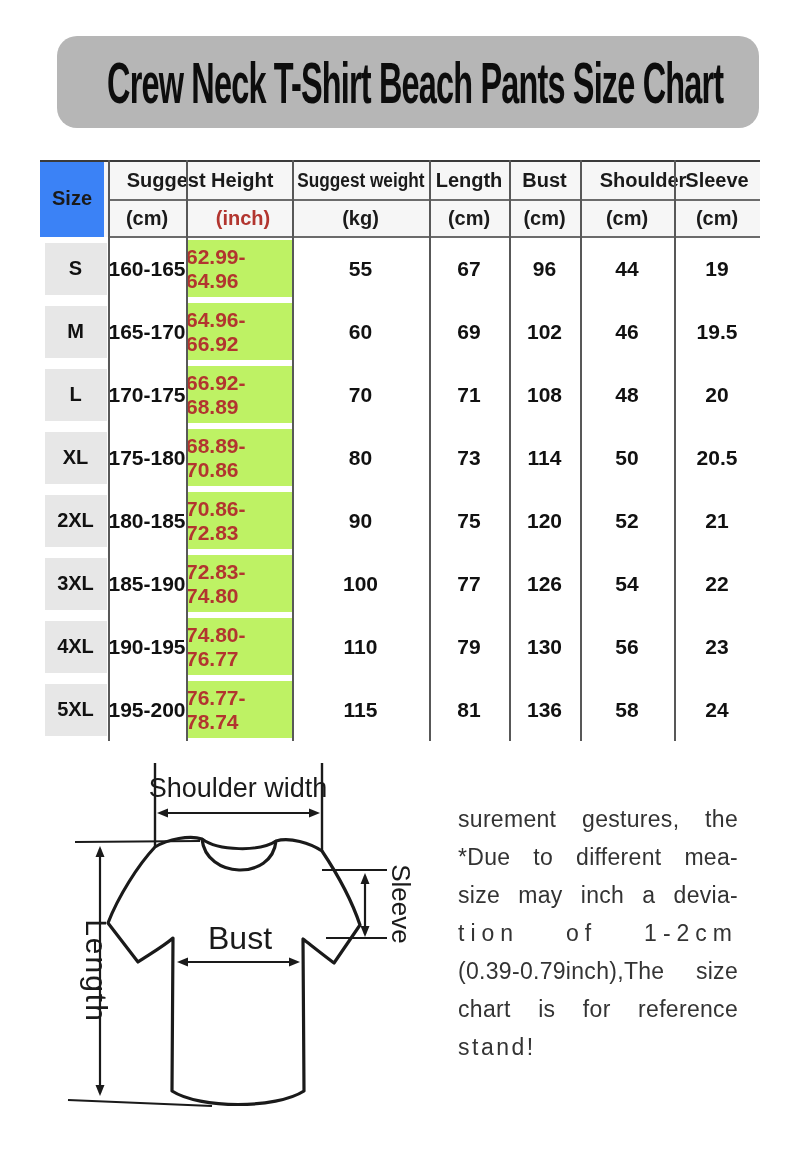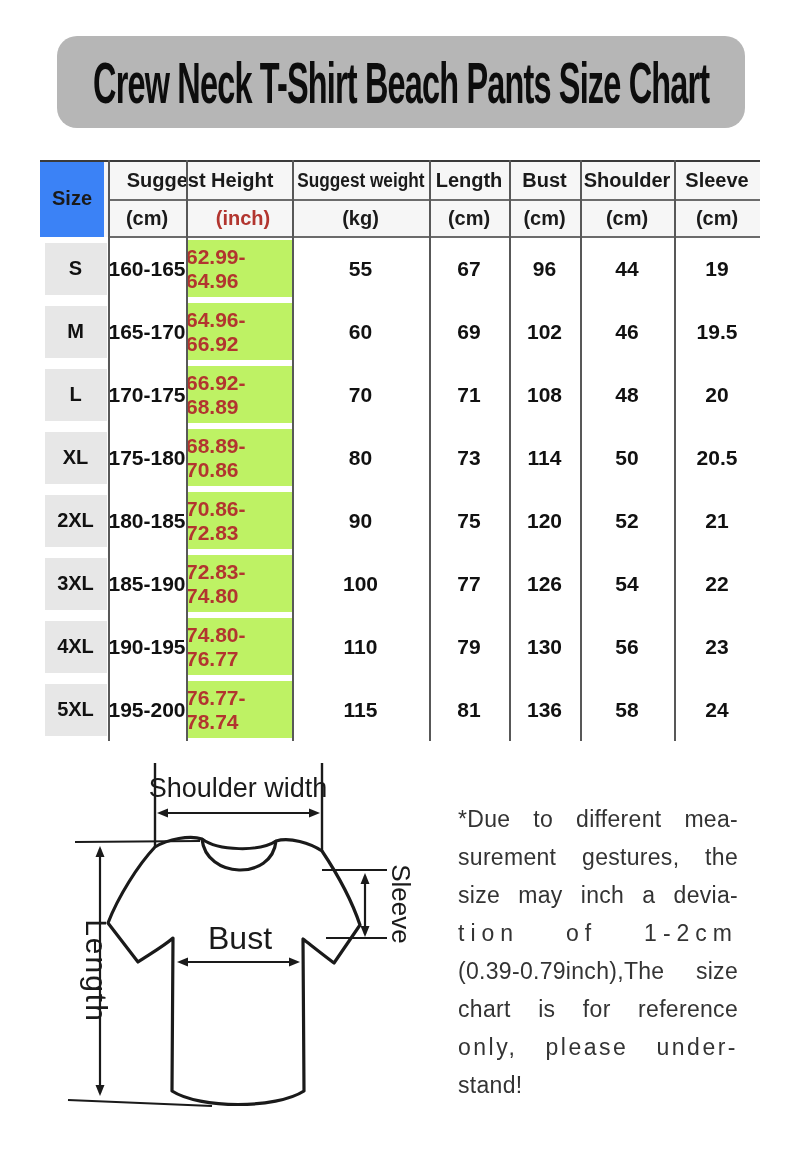--- a/index.html
+++ b/index.html
@@ -1,35 +1,35 @@
 <!DOCTYPE html>
 <html><head>
 <meta charset="utf-8">
 <style>
   html,body{margin:0;padding:0;background:#ffffff;}
   .page{position:relative;width:800px;height:1167px;background:#ffffff;overflow:hidden;
         font-family:"Liberation Sans",sans-serif;color:#1a1a1a;}
 
   
   .banner{position:absolute;left:57px;top:36px;width:688px;height:92px;background:#b6b6b6;
-          border-radius:20px;display:flex;align-items:center;justify-content:center;}
+          border-radius:20px;display:flex;align-items:center;justify-content:center;padding-left:14px;}
   .banner-text{font-size:58px;font-weight:700;color:#0d0d0d;white-space:nowrap;
                letter-spacing:-1.5px;transform:scaleX(0.56);transform-origin:center;}
 
   
   .table{position:absolute;left:40px;top:160px;width:720px;height:581px;}
   .thead{position:absolute;left:0;top:0;width:720px;height:77px;background:#f6f6f6;}
   .hcell{position:absolute;display:flex;align-items:center;justify-content:center;
          font-weight:700;font-size:20px;color:#1a1a1a;}
   .h-size{left:0;top:0;width:64px;height:77px;background:#3b82f6;}
   .h-height{left:68px;top:0;width:184px;height:40px;}
   .h-weight{left:252px;top:0;width:137px;height:40px;}
   .h-length{left:389px;top:0;width:80px;height:40px;}
   .h-bust{left:469px;top:0;width:71px;height:40px;}
-  .h-shoulder{left:540px;top:0;width:94px;height:40px;}
+  .h-shoulder{left:540px;top:0;width:94px;height:40px;padding-left:16px;}
   .h-sleeve{left:634px;top:0;width:86px;height:40px;}
   .u-hcm{left:68px;top:40px;width:78px;height:37px;}
   .u-hinch{left:146px;top:40px;width:114px;height:37px;color:#b2352f;}
   .u-kg{left:252px;top:40px;width:137px;height:37px;}
   .u-lcm{left:389px;top:40px;width:80px;height:37px;}
   .u-bcm{left:469px;top:40px;width:71px;height:37px;}
   .u-shcm{left:540px;top:40px;width:94px;height:37px;}
   .u-slcm{left:634px;top:40px;width:86px;height:37px;}
   .cond{display:inline-block;transform:scaleX(0.86);transform-origin:center;white-space:nowrap;}
 
@@ -257,23 +257,22 @@
       <text class="dia-label" font-size="26" text-anchor="middle" transform="translate(342,149) rotate(90)">Sleeve</text>
 
       <text class="dia-label" x="190" y="194" font-size="32" text-anchor="middle">Bust</text>
       <line x1="130" y1="207" x2="247" y2="207" stroke="#1a1a1a" stroke-width="2.2"></line>
       <polygon points="127,207 138,202.5 138,211.5" fill="#1a1a1a"></polygon>
       <polygon points="250,207 239,202.5 239,211.5" fill="#1a1a1a"></polygon>
     </svg>
   </div>
 
   <div class="note">
+      <div class="note-line">surement gestures, the</div>
       <div class="note-line">*Due to different mea-</div>
-      <div class="note-line">surement gestures, the</div>
       <div class="note-line">size may inch a devia-</div>
       <div class="note-line">tion of 1-2cm</div>
       <div class="note-line">(0.39-0.79inch),The size</div>
       <div class="note-line">chart is for reference</div>
-      <div class="note-line">only, please under-</div>
       <div class="note-line">stand!</div>
     </div>
 
 </div>
 
 </body></html>

